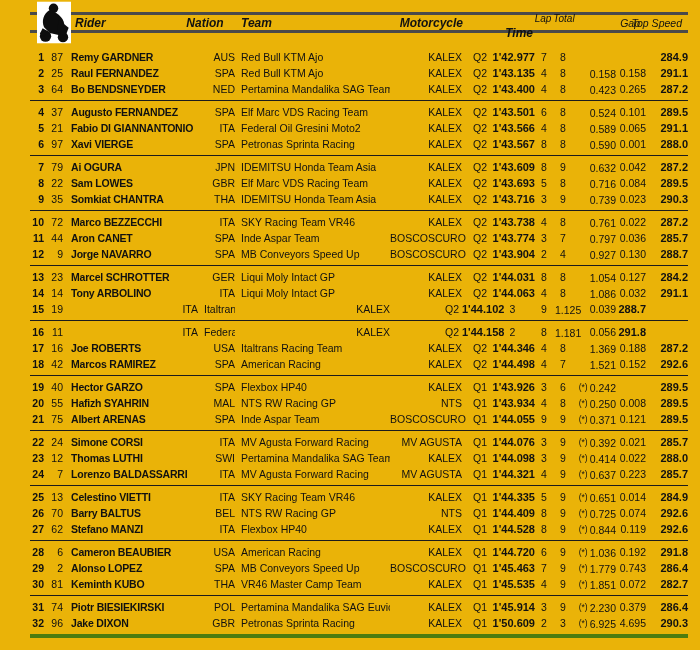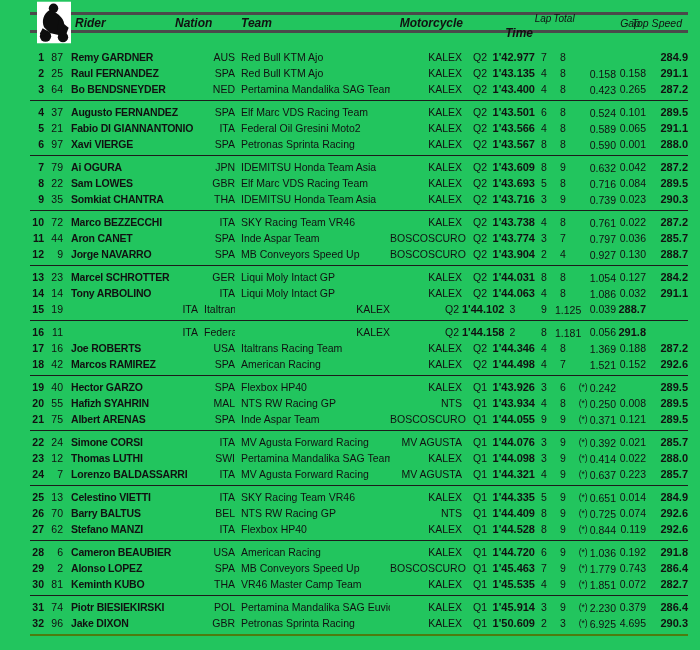--- a/index.html
+++ b/index.html
@@ -1,43 +1,43 @@
 <!DOCTYPE html>
 <html><head>
 <meta charset="utf-8">
 <style>
   * { margin:0; padding:0; box-sizing:border-box; }
   html,body { background:#ffffff; }
   body { font-family:"Liberation Sans", sans-serif; color:#111; }
-  .sheet { position:relative; width:700px; height:650px; background:#22c55e; overflow:hidden; }
+  .sheet { position:relative; width:700px; height:650px; background:#eab308; overflow:hidden; }
 
   
   .header { position:relative; height:46px; }
   .rule { position:absolute; left:30px; right:12px; }
   .rule-a { top:12px; height:3px; border-top:2px solid #4a4a4a; border-bottom:1px solid #4a4a4a; }
   .rule-b { top:30px; height:3px; border-top:1px solid #4a4a4a; border-bottom:2px solid #4a4a4a; }
   .hlabel { position:absolute; top:16px; font-style:italic; font-size:12px; font-weight:bold; white-space:nowrap; }
   .hlabel.small { font-size:10px; font-weight:normal; top:13px; }
   .hlabel.med { font-size:10.5px; font-weight:normal; top:17px; }
   .h-rider { left:75px; }
-  .h-nation { left:175px; width:60px; text-align:left; }
+  .h-nation { left:175px; width:60px; text-align:center; }
   .h-team { left:241px; }
   .h-moto { left:388px; width:75px; text-align:right; }
   .h-time { left:487px; width:46px; text-align:right;margin-top:10px; }
   .h-lap { left:533px; width:20px; text-align:center; }
   .h-total { left:552px; width:24px; text-align:center; }
   .h-gap { left:597px; width:43px; text-align:right; }
   .h-speed { left:614px; width:68px; text-align:right; }
   .rider-icon { position:absolute; left:37px; top:1px; width:34px; height:43px; }
   .rider-icon svg { display:block; }
 
   
   .table { margin:0 12px 0 30px; }
   .group { border-bottom:1px solid #1c1c1c; padding:3px 0; }
-  .group:last-child { border-bottom:2px solid #4d7c0f; }
+  .group:last-child { border-bottom:4px solid #4d7c0f; }
   .row { display:grid; grid-template-columns:14px 19px 135px 37px 155px 72px 28px 45px 18px 20px 43px 30px 42px;
          height:16px; align-items:center; font-size:10.5px; line-height:16px; }
   .c { white-space:nowrap; }
   .c-pos { text-align:right; font-weight:bold; }
   .c-num { text-align:right; }
   .c-name { padding-left:8px; font-weight:bold; overflow:hidden; letter-spacing:-0.2px; }
   .c-nation { text-align:right; }
   .c-team { padding-left:6px; overflow:hidden; }
   .c-bike { text-align:right; }
   .c-session { text-align:right; padding-right:3px; }

